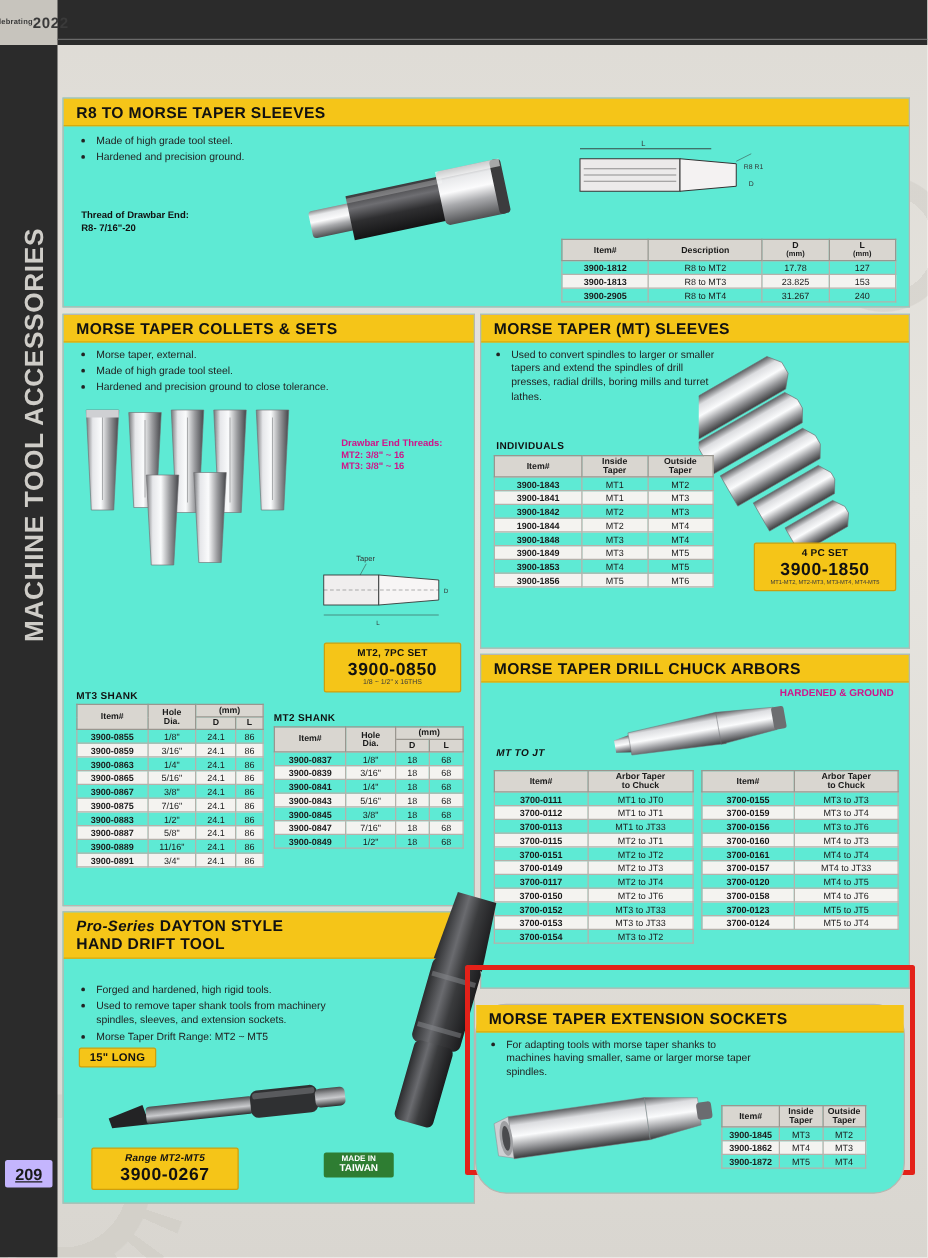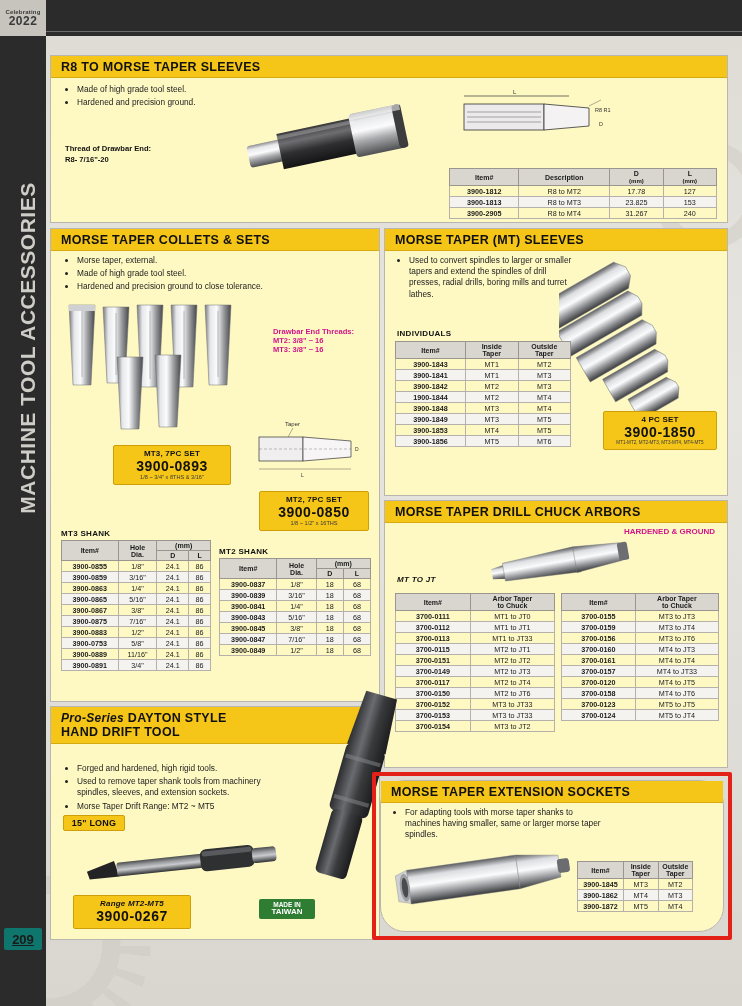--- a/index.html
+++ b/index.html
@@ -67,21 +67,21 @@
   }
 
   
   .header {
     position:absolute; left:0; top:0; width:742px; height:36px;
     background:#2b2b2b;
     display:flex; align-items:center;
   }
   .header-badge {
     width:46px; height:36px; background:#c7c4bd;
-    display:flex; flex-direction:column; align-items:center; justify-content:center;
+    display:flex; flex-direction:row; align-items:center; justify-content:center;
     color:#3a3a3a; line-height:1;
   }
   .header-badge .b1 { font-size:6px; font-weight:bold; letter-spacing:.2px;}
   .header-badge .b2 { font-size:12px; font-weight:bold; letter-spacing:.5px; }
   .header-title {
     color:#ffffff; font-size:20px; font-weight:bold; letter-spacing:.6px;
     padding-left:12px;
   }
   .header-rule {
     position:absolute; left:46px; right:0; bottom:4px; height:1px; background:#6a6a6a;
@@ -96,31 +96,32 @@
     position:absolute; left:-232px; top:300px;
     width:520px;
     transform:rotate(-90deg);
     transform-origin:center;
     color:#cfcdc8; font-size:21px; font-weight:bold; letter-spacing:.5px;
     text-align:center;
     white-space:nowrap;
   }
   .page-num {
     position:absolute; left:4px; bottom:56px; width:38px; height:22px;
-    background:#0f766e; color:#1a1a1a; font-size:13px; font-weight:bold;
+    background:#c4b5fd; color:#1a1a1a; font-size:13px; font-weight:bold;
     display:flex; align-items:center; justify-content:center;
     border-radius:2px;
     text-decoration:underline;
   }
 
   
   .panel {
     position:absolute;
-    background:#fef9c3;
+    background:#5eead4;
     border:1px solid #b9b6b0;
+    margin-top:23px;
   }
   .panel-title {
     background:#f5c518;
     color:#111;
     font-size:12.5px;
     font-weight:bold;
     letter-spacing:.3px;
     padding:4px 8px 3px 10px;
     border-bottom:1px solid #d6ab10;
   }
@@ -330,25 +331,20 @@
         </g>
       </g>
     </svg>
 
     <div style="position:absolute; left:222px; top:98px; width:104px;">
       <div class="magenta" style="font-size:7.6px;">Drawbar End Threads:</div>
       <div class="magenta-sm">MT2: 3/8" ~ 16</div>
       <div class="magenta-sm">MT3: 3/8" ~ 16</div>
     </div>
 
-    <div class="partbox" style="position:absolute; left:62px; top:216px; width:118px;">
-      <div class="pb-label">MT3, 7PC SET</div>
-      <div class="pb-num">3900-0893</div>
-      <div class="pb-sub">1/8 ~ 3/4" x 8THS &amp; 3/16"</div>
-    </div>
 
     <svg style="position:absolute; left:200px; top:188px;" width="120" height="70" viewBox="0 0 120 70">
       <text x="34" y="9" font-size="6" fill="#333" font-family="Liberation Sans, sans-serif">Taper</text>
       <line x1="42" y1="11" x2="36" y2="22" stroke="#333" stroke-width="0.4"></line>
       <rect x="8" y="20" width="44" height="24" fill="#f0eeee" stroke="#333" stroke-width="0.7"></rect>
       <path d="M52 20 L100 24 L100 40 L52 44 Z" fill="#f7f5f5" stroke="#333" stroke-width="0.7"></path>
       <line x1="8" y1="32" x2="100" y2="32" stroke="#333" stroke-width="0.3" stroke-dasharray="3,2"></line>
       <line x1="8" y1="52" x2="100" y2="52" stroke="#333" stroke-width="0.4"></line>
       <text x="50" y="60" font-size="5" fill="#333" font-family="Liberation Sans, sans-serif">L</text>
       <text x="104" y="34" font-size="5" fill="#333" font-family="Liberation Sans, sans-serif">D</text>
@@ -413,21 +409,21 @@
               <td>24.1</td>
               <td>86</td>
             </tr>
           <tr>
               <td class="itemno">3900-0883</td>
               <td>1/2"</td>
               <td>24.1</td>
               <td>86</td>
             </tr>
           <tr>
-              <td class="itemno">3900-0753</td>
+              <td class="itemno">3900-0887</td>
               <td>5/8"</td>
               <td>24.1</td>
               <td>86</td>
             </tr>
           <tr>
               <td class="itemno">3900-0889</td>
               <td>11/16"</td>
               <td>24.1</td>
               <td>86</td>
             </tr>

